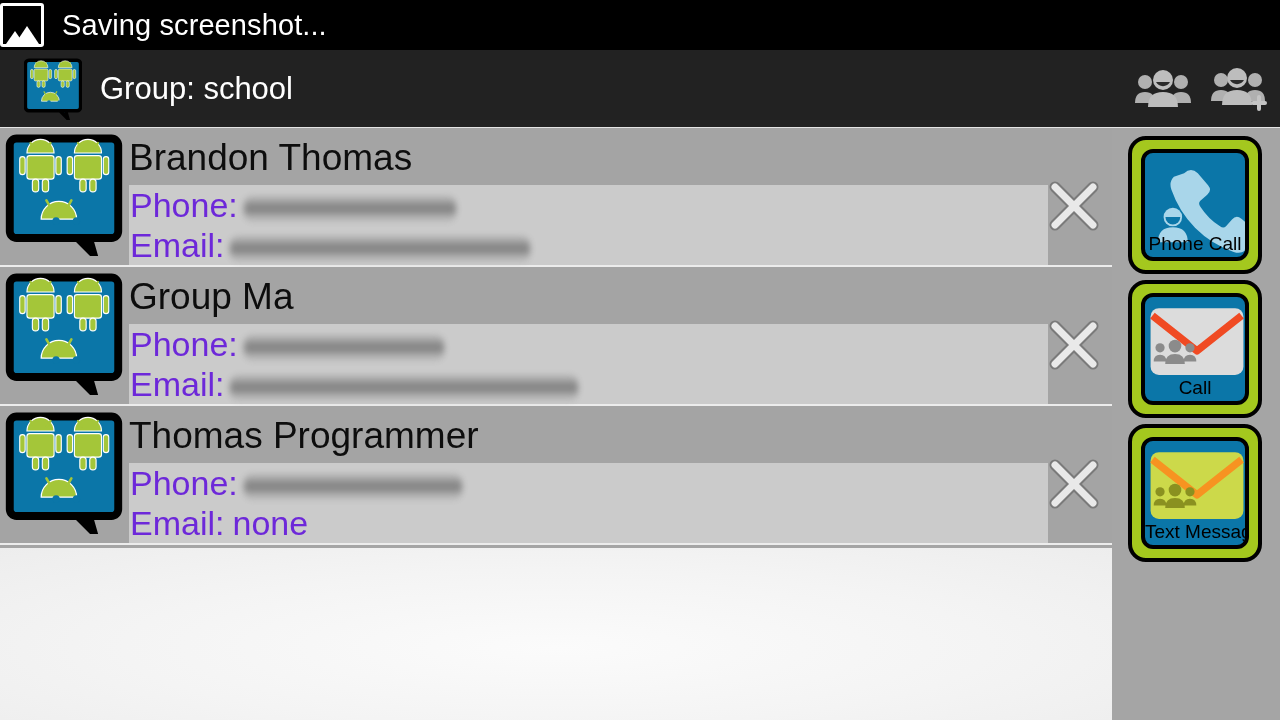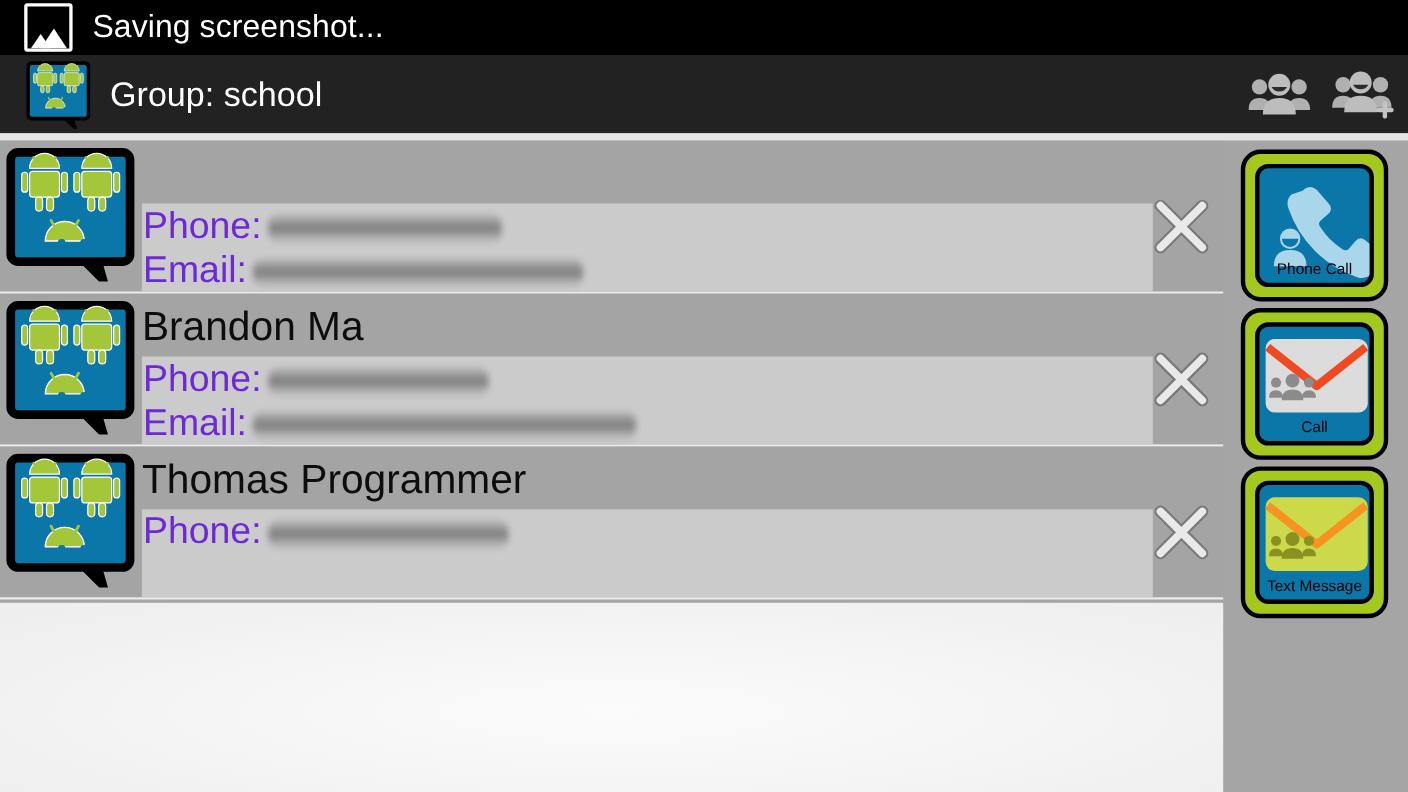--- a/index.html
+++ b/index.html
@@ -15,21 +15,21 @@
     background: #a5a5a5;
   }
 
   
   #status-bar {
     position: absolute; left: 0; top: 0;
     width: 1280px; height: 50px;
     background: #000;
     display: flex; align-items: center;
     box-sizing: border-box;
-    padding-left: 22px;
+    padding-left: 0;
   }
   #status-bar .shot-icon {
     width: 38px; height: 38px;
     border: 3px solid #fff;
     border-radius: 3px;
     position: relative;
     flex: 0 0 auto;
     overflow: hidden;
     background: #000;
   }
@@ -58,21 +58,21 @@
   }
 
   
   #action-bar {
     position: absolute; left: 0; top: 50px;
     width: 1280px; height: 78px;
     background: #222222;
     display: flex; align-items: center;
     box-sizing: border-box;
     padding-left: 24px;
-    border-bottom: 7px solid #e5e5e5;
+    border-bottom: 1px solid #e5e5e5;
   }
   .app-icon { width: 58px; height: 62px; flex: 0 0 auto; }
   #action-title {
     color: #fff;
     font-size: 31px;
     margin-left: 18px;
     white-space: nowrap;
   }
   #action-bar .spacer { flex: 1 1 auto; }
   .ab-btn {
@@ -164,21 +164,21 @@
     border-radius: 12px;
     background: #0b76a8;
     box-sizing: border-box;
     position: relative;
     overflow: hidden;
   }
   .big-btn .art { display: block; }
   .big-btn .blabel {
     position: absolute; left: 0; right: 0; bottom: 2px;
     text-align: center;
-    font-size: 14px;
+    font-size: 19px;
     color: #000;
     line-height: 22px;
     white-space: nowrap;
   }
   #btn-phone .inner { height: 112px; }
   #btn-email .inner { height: 112px; }
   #btn-text  .inner { height: 112px; }
 </style>
 </head>
 <body>
@@ -297,20 +297,21 @@
               </g>
               <g transform="translate(28,56) scale(0.46)">
                 <path d="M4 42 a34 34 0 0 1 68 0 Z"></path>
                 <line x1="14" y1="6" x2="22" y2="20" stroke="#a4c639" stroke-width="5" stroke-linecap="round"></line>
                 <line x1="62" y1="6" x2="54" y2="20" stroke="#a4c639" stroke-width="5" stroke-linecap="round"></line>
               </g>
             </g>
             <circle cx="43" cy="77" r="3.2" fill="#0b76a8"></circle>
             <circle cx="61" cy="77" r="3.2" fill="#0b76a8"></circle>
           </svg></div>
+        <div class="name">Brandon Thomas</div>
         <div class="detail">
           <div class="line"><span>Phone:</span><span class="redact" style="width: 212px;"></span></div>
           <div class="line"><span>Email:</span><span class="redact" style="width: 300px;"></span></div>
         </div>
         <div class="delete-x"><svg viewBox="0 0 56 56" width="56" height="56">
             <g stroke="#7a7a7a" stroke-width="11" stroke-linecap="round">
               <line x1="9" y1="9" x2="47" y2="47"></line>
               <line x1="47" y1="9" x2="9" y2="47"></line>
             </g>
             <g stroke="#e9e9e9" stroke-width="7" stroke-linecap="round">
@@ -345,21 +346,21 @@
               </g>
               <g transform="translate(28,56) scale(0.46)">
                 <path d="M4 42 a34 34 0 0 1 68 0 Z"></path>
                 <line x1="14" y1="6" x2="22" y2="20" stroke="#a4c639" stroke-width="5" stroke-linecap="round"></line>
                 <line x1="62" y1="6" x2="54" y2="20" stroke="#a4c639" stroke-width="5" stroke-linecap="round"></line>
               </g>
             </g>
             <circle cx="43" cy="77" r="3.2" fill="#0b76a8"></circle>
             <circle cx="61" cy="77" r="3.2" fill="#0b76a8"></circle>
           </svg></div>
-        <div class="name">Brandon Ma</div>
+        <div class="name">Group Ma</div>
         <div class="detail">
           <div class="line"><span>Phone:</span><span class="redact" style="width: 200px;"></span></div>
           <div class="line"><span>Email:</span><span class="redact" style="width: 348px;"></span></div>
         </div>
         <div class="delete-x"><svg viewBox="0 0 56 56" width="56" height="56">
             <g stroke="#7a7a7a" stroke-width="11" stroke-linecap="round">
               <line x1="9" y1="9" x2="47" y2="47"></line>
               <line x1="47" y1="9" x2="9" y2="47"></line>
             </g>
             <g stroke="#e9e9e9" stroke-width="7" stroke-linecap="round">
@@ -397,20 +398,21 @@
                 <line x1="14" y1="6" x2="22" y2="20" stroke="#a4c639" stroke-width="5" stroke-linecap="round"></line>
                 <line x1="62" y1="6" x2="54" y2="20" stroke="#a4c639" stroke-width="5" stroke-linecap="round"></line>
               </g>
             </g>
             <circle cx="43" cy="77" r="3.2" fill="#0b76a8"></circle>
             <circle cx="61" cy="77" r="3.2" fill="#0b76a8"></circle>
           </svg></div>
         <div class="name">Thomas Programmer</div>
         <div class="detail">
           <div class="line"><span>Phone:</span><span class="redact" style="width: 218px;"></span></div>
+          <div class="line"><span>Email:</span><span style="margin-left: 8px;">none</span></div>
         </div>
         <div class="delete-x"><svg viewBox="0 0 56 56" width="56" height="56">
             <g stroke="#7a7a7a" stroke-width="11" stroke-linecap="round">
               <line x1="9" y1="9" x2="47" y2="47"></line>
               <line x1="47" y1="9" x2="9" y2="47"></line>
             </g>
             <g stroke="#e9e9e9" stroke-width="7" stroke-linecap="round">
               <line x1="9" y1="9" x2="47" y2="47"></line>
               <line x1="47" y1="9" x2="9" y2="47"></line>
             </g>

